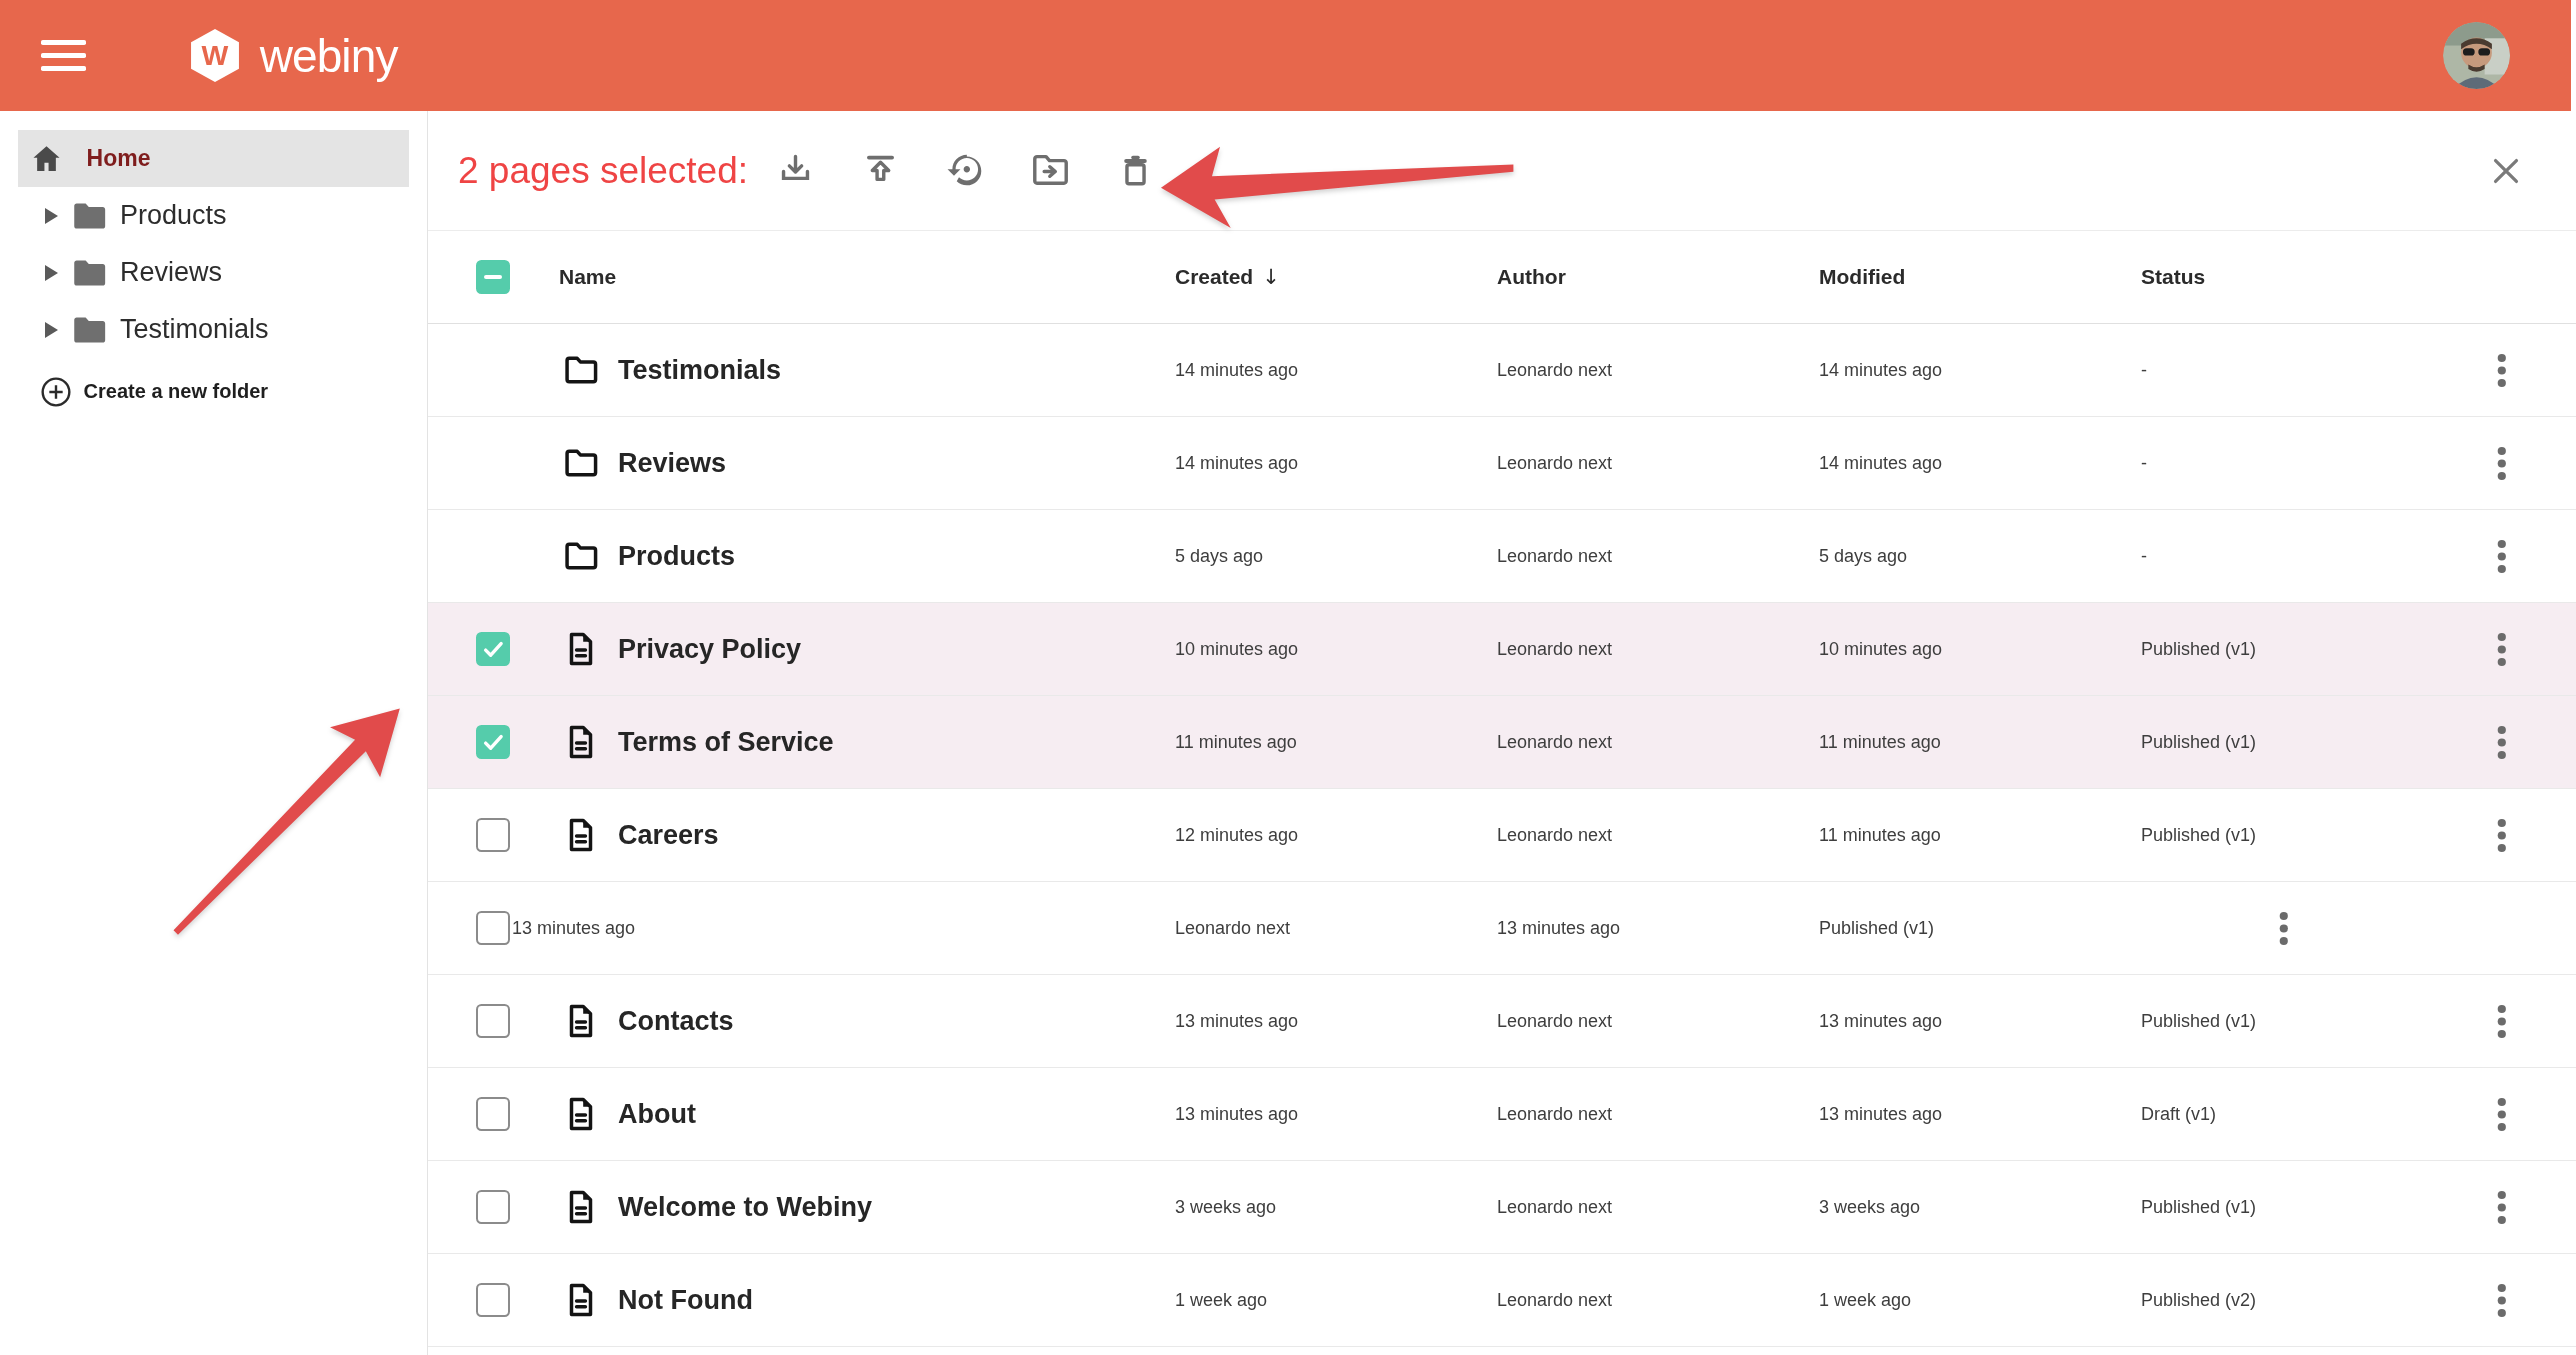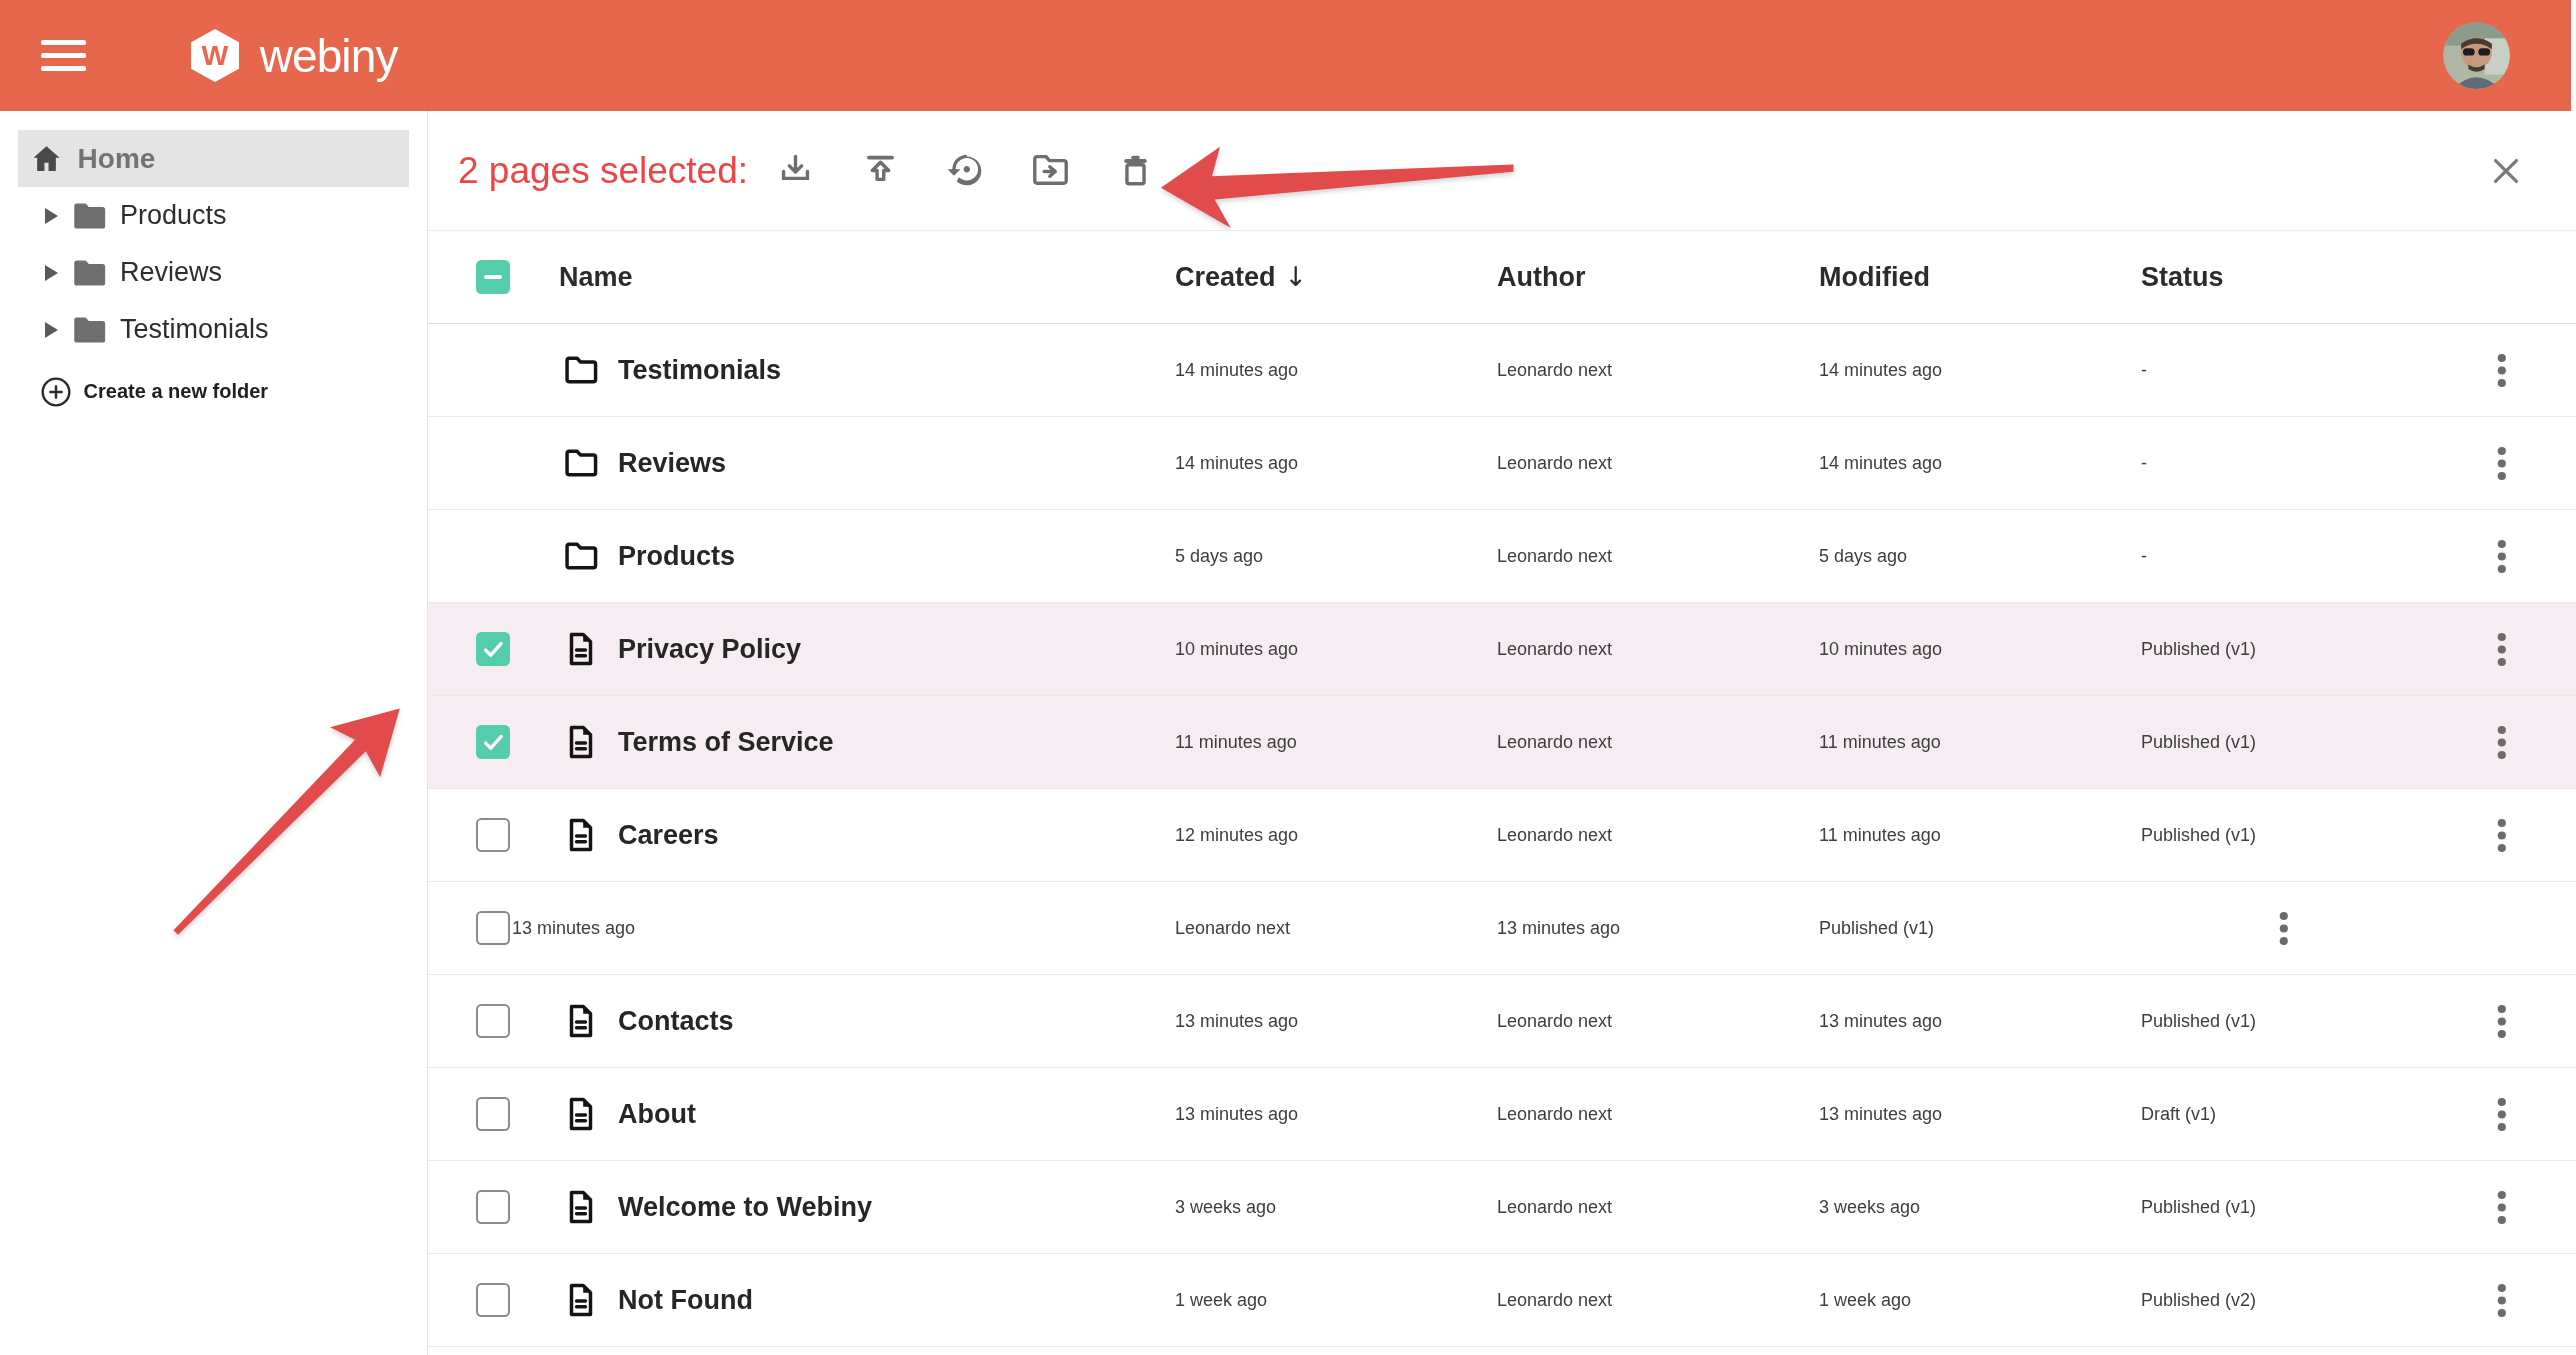--- a/index.html
+++ b/index.html
@@ -32,21 +32,21 @@
   .app { display:flex; height:1245px; }
   .sidebar { width:428px; border-right:0.9px solid #E3E3E3; background:#fff; padding-top:19px; flex:none; }
   .content { flex:1; display:flex; flex-direction:column; }
 
   
   .side-home {
     margin:0 18px; height:57px; background:#E4E4E4;
     display:flex; align-items:center; padding-left:11.6px; cursor:pointer;
   }
   .side-home .home-ico { width:33px; height:33px; flex:none; }
-  .side-home .lbl { font-size:28px; font-weight:700; color:#737373; margin-left:15px; }
+  .side-home .lbl { font-size:23px; font-weight:700; color:#7f1d1d; margin-left:24px; }
   .tree-item { height:57px; display:flex; align-items:center; padding-left:45px; cursor:pointer; }
   .tree-item:first-of-type { margin-top:1.8px; }
   .caret { width:0; height:0; border-left:13.4px solid #5A5A5A; border-top:8px solid transparent; border-bottom:8px solid transparent; flex:none; }
   .tree-folder { width:36px; height:30px; margin-left:14.3px; flex:none; }
   .tree-item .lbl { font-size:27px; font-weight:400; color:#2d2d2d; margin-left:11.6px; }
   .create-folder { margin-top:5.4px; height:57px; display:flex; align-items:center; padding-left:40px; cursor:pointer; }
   .create-folder .plus-ico { width:32px; height:32px; flex:none; }
   .create-folder .lbl { font-size:20px; font-weight:700; color:#1f1f1f; margin-left:11.6px; }
 
   
@@ -57,21 +57,21 @@
   .tool-btn svg { width:41px; height:41px; }
   .toolbar .spacer { flex:1; }
   .close-btn { width:39px; height:39px; display:flex; align-items:center; justify-content:center; cursor:pointer; }
 
   
   .thead, .row {
     display:grid; grid-template-columns:84px 663px 322px 322px 322px 286px 1fr;
     align-items:center;
   }
   .thead { height:93px; border-bottom:0.9px solid #E0E0E0; }
-  .thead .hcell { font-size:27px; font-weight:600; color:#2b2b2b; cursor:pointer; }
+  .thead .hcell { font-size:21px; font-weight:600; color:#2b2b2b; cursor:pointer; }
   .thead .hname { padding-left:47px; }
   .sort-arrow { font-weight:400; margin-left:9px; font-family:"DejaVu Sans",sans-serif; }
   .cell-check { padding-left:48px; }
   .checkbox {
     width:34px; height:34px; border:2.7px solid #8B8B8B; border-radius:5.4px; background:#fff;
     display:flex; align-items:center; justify-content:center; cursor:pointer;
   }
   .checkbox svg { display:none; width:29px; height:29px; }
   .checkbox.checked, .checkbox.indeterminate { background:var(--c-teal); border-color:var(--c-teal); }
   .checkbox.checked svg { display:block; }

